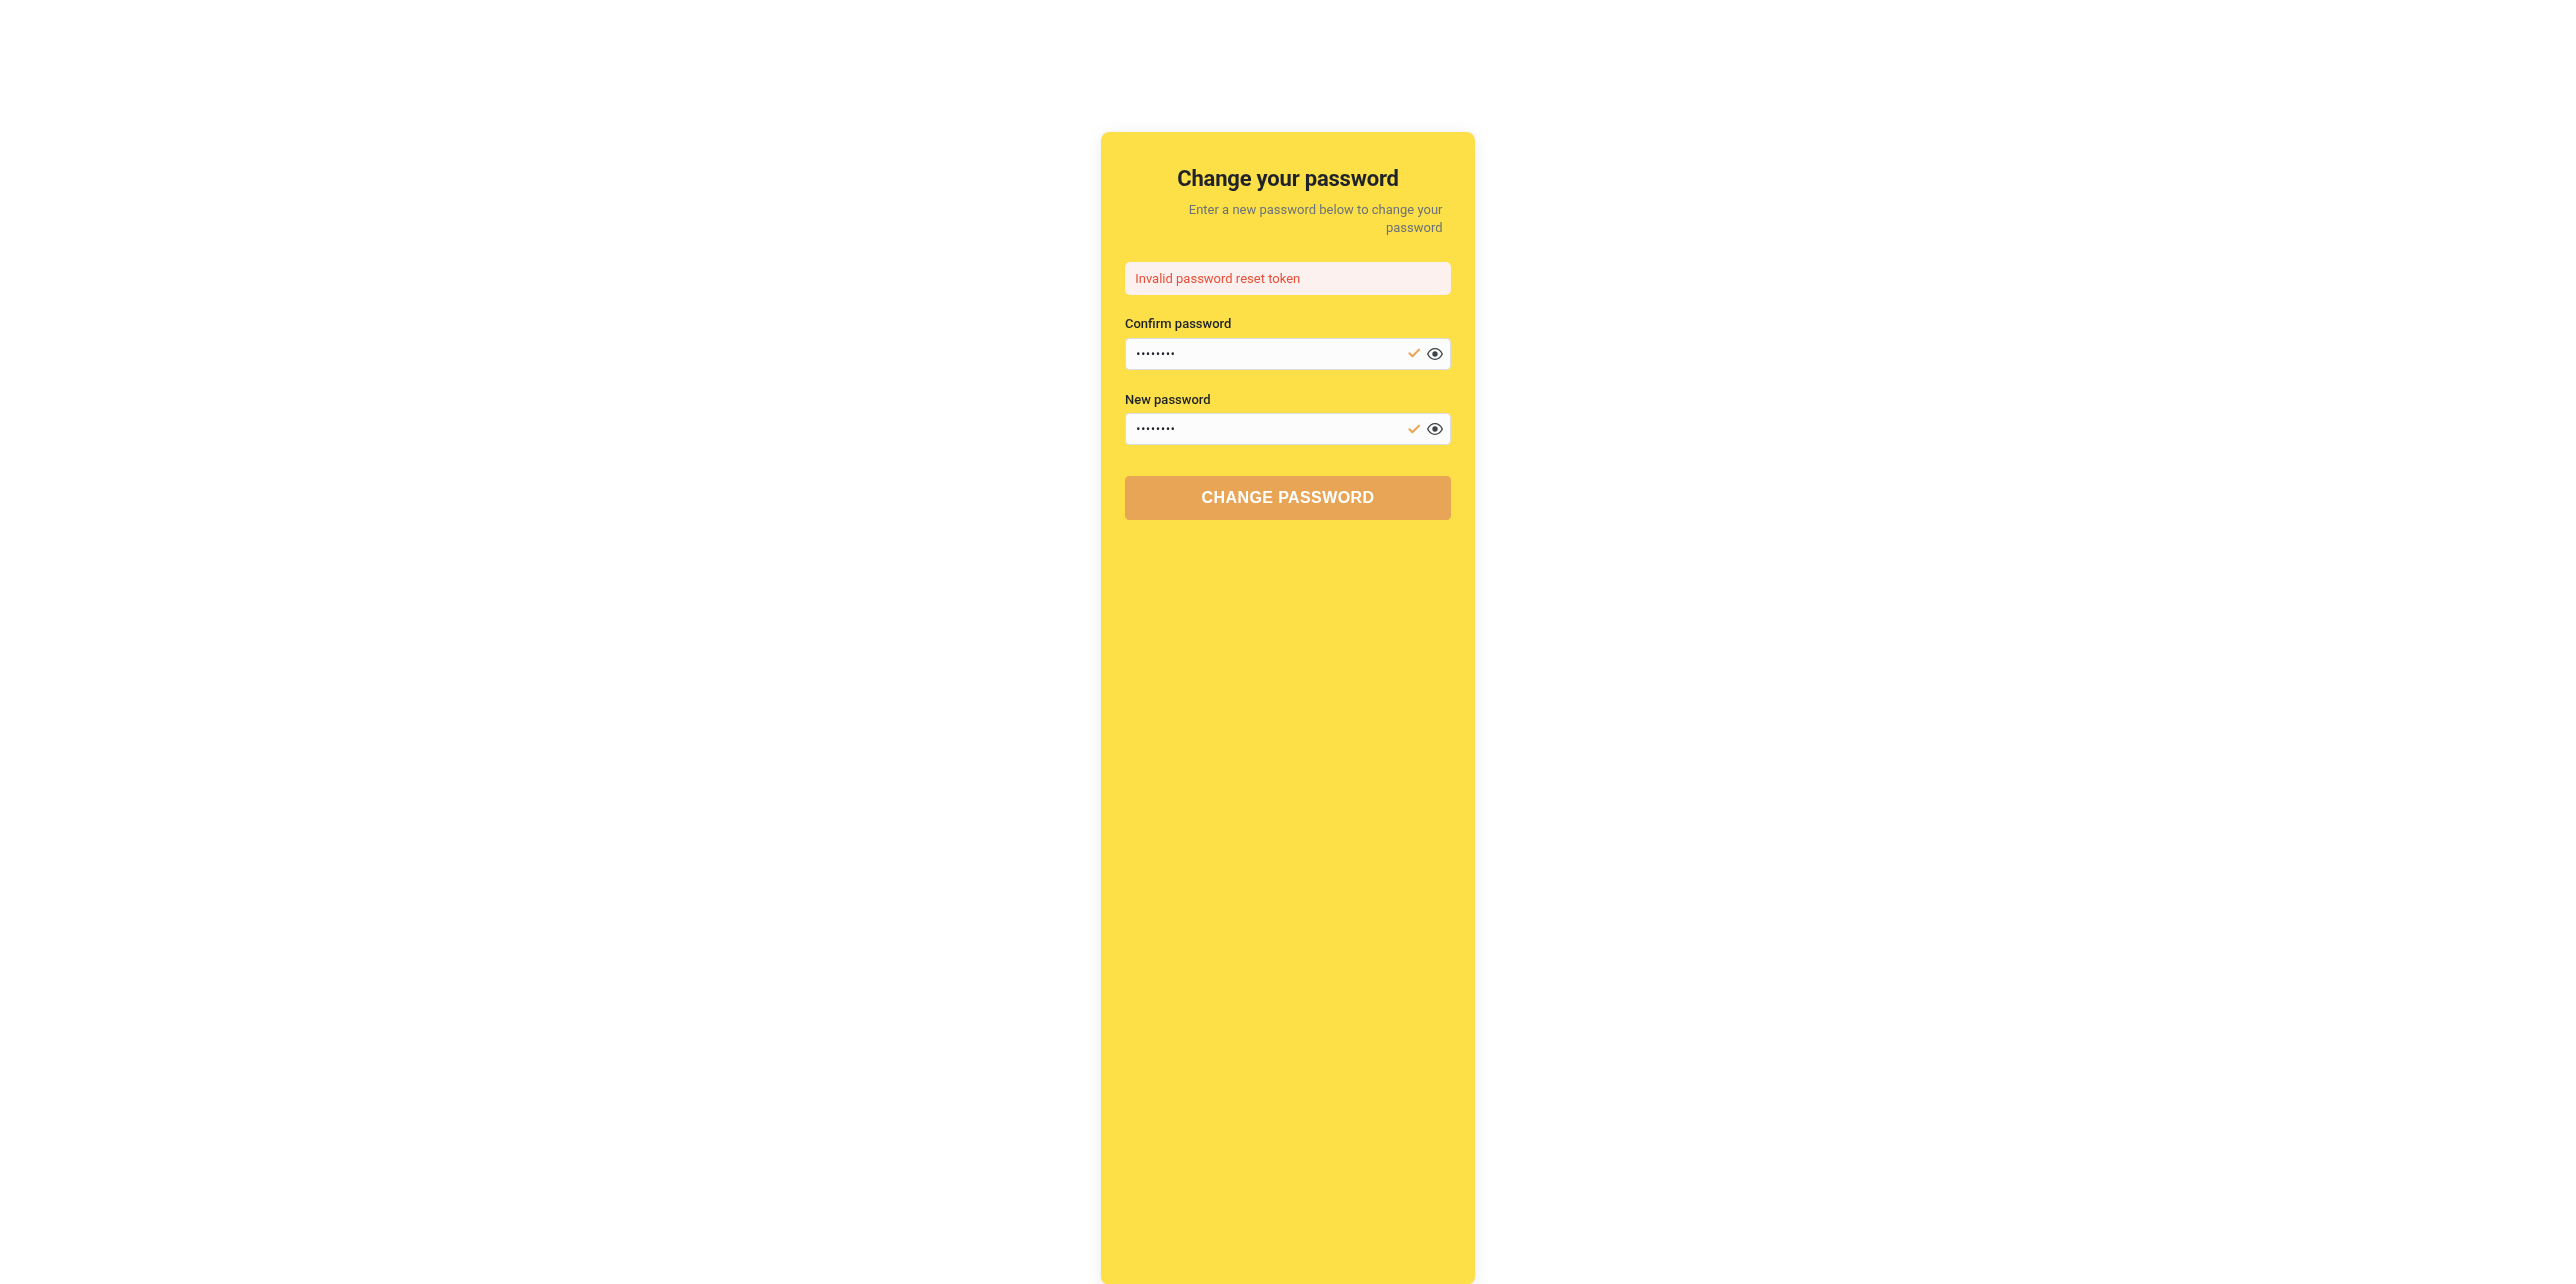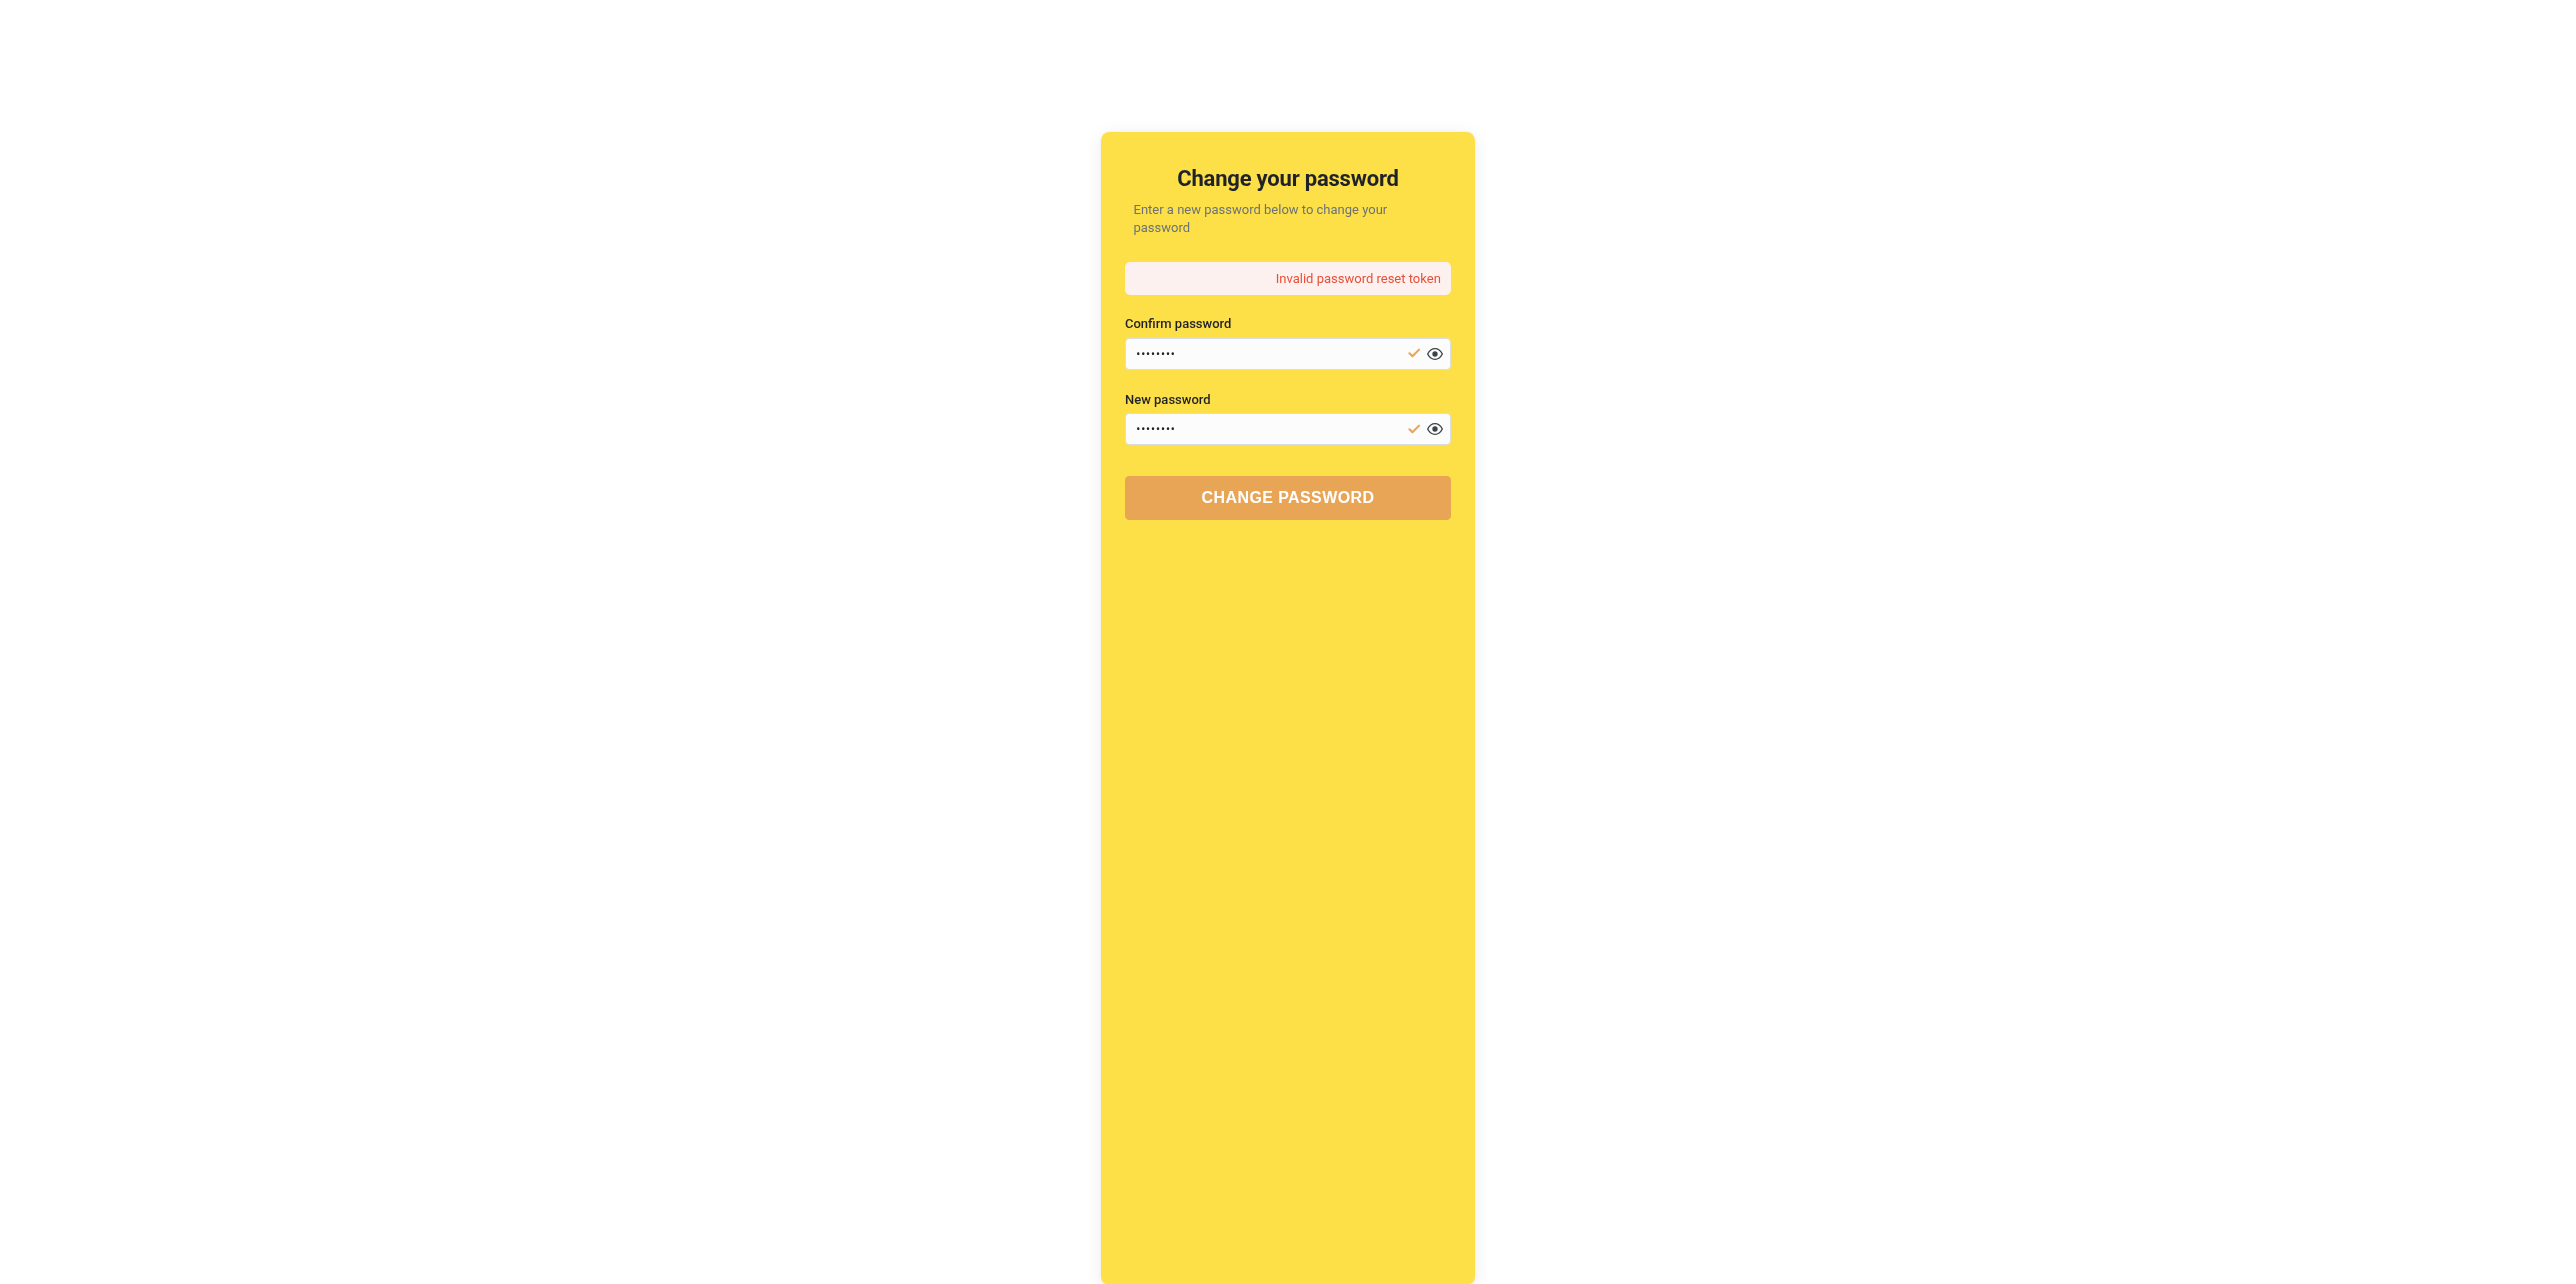--- a/index.html
+++ b/index.html
@@ -31,30 +31,30 @@
       font-weight: 700;
       color: #1f2329;
       text-align: center;
       margin-bottom: 10.2px;
       letter-spacing: -0.2px;
     }
 
     .subtitle {
       font-size: 13px;
       color: #6c727a;
-      text-align: left;
+      text-align: right;
       line-height: 1.4;
       margin-bottom: 24px;
       padding: 0 8.5px;
     }
 
     .alert {
       background: #fcf1ee;
       color: #e84f39;
-      text-align: right;
+      text-align: left;
       padding: 9.4px 10.2px;
       border-radius: 5.1px;
       font-size: 13px;
       margin-bottom: 20.5px;
     }
 
     .field-group {
       margin-bottom: 22px;
     }
 

